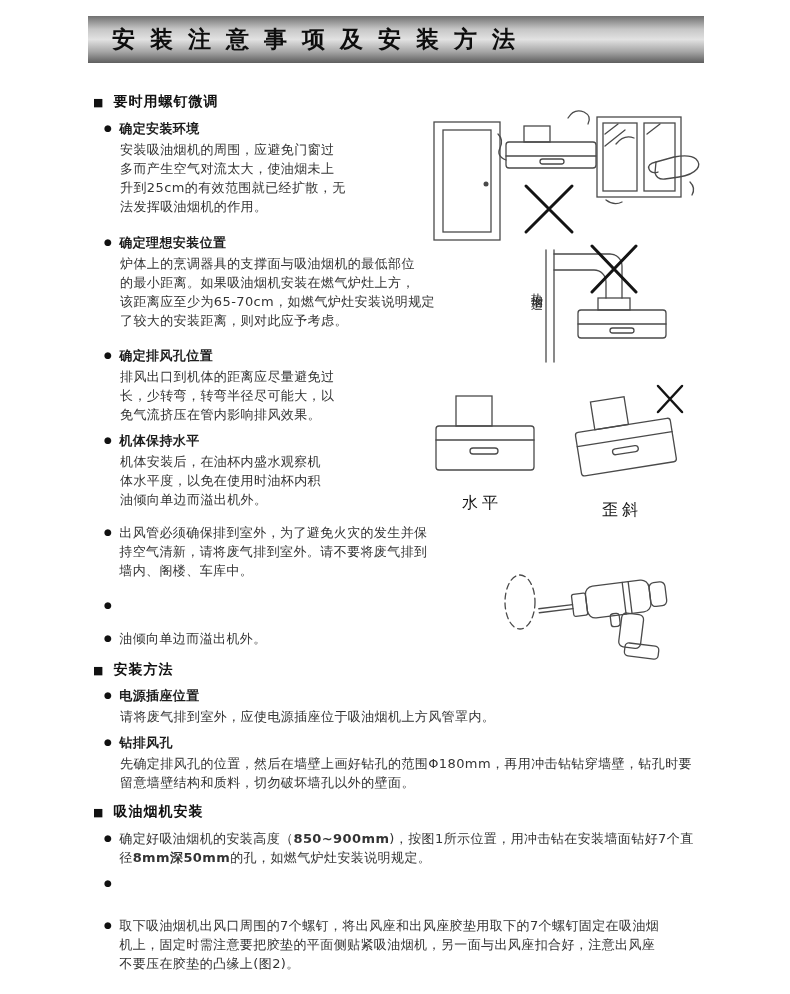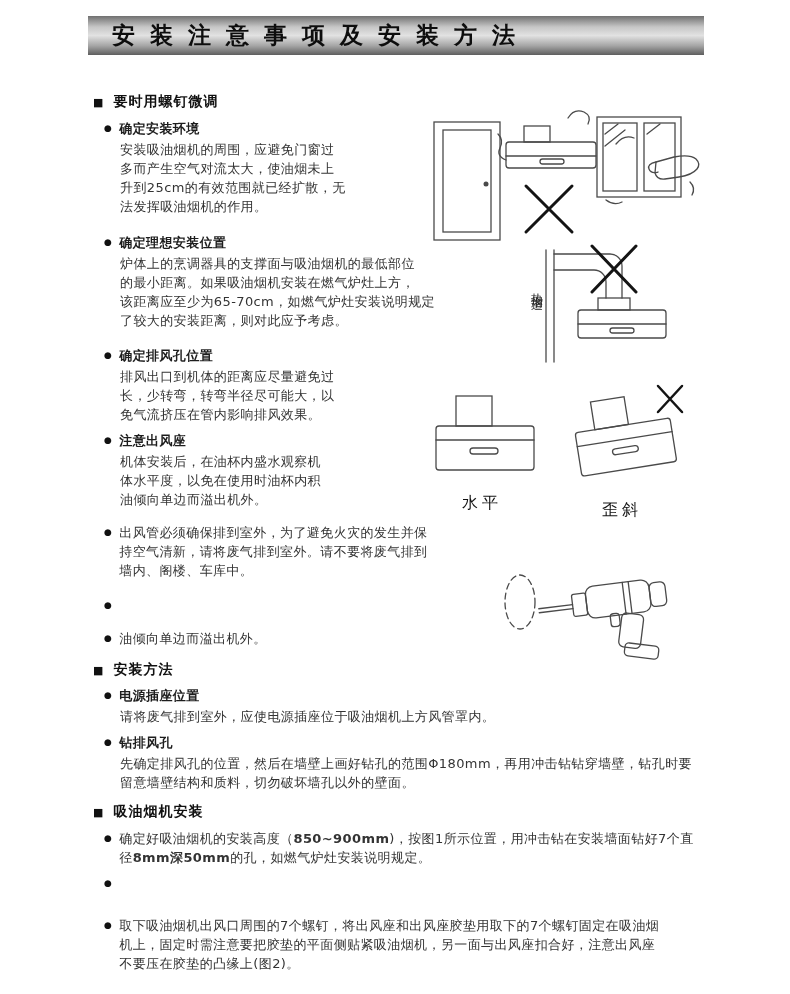--- a/index.html
+++ b/index.html
@@ -2,21 +2,21 @@
 <html><head>
 <meta charset="utf-8">
 <style>
   html,body{margin:0;padding:0;background:#fff;}
   .page{
     position:relative;width:790px;height:994px;background:#fff;margin:0 auto;
     font-family:"DejaVu Sans","Liberation Sans",sans-serif;color:#333;overflow:hidden;
   }
   
   .header-bar{
-    position:absolute;left:88px;top:16px;width:616px;height:39px;
+    position:absolute;left:88px;top:16px;width:616px;height:47px;
     background:linear-gradient(180deg,#707070 0%,#c6c6c6 28%,#e2e2e2 50%,#a6a6a6 76%,#5e5e5e 100%);
     display:flex;align-items:center;
   }
   .header-bar .title{
     font-size:23px;font-weight:bold;color:#0d0d0d;letter-spacing:15px;
     padding-left:24px;white-space:nowrap;
   }
   
   .sec-head{
     position:absolute;display:flex;align-items:center;gap:9px;
@@ -82,21 +82,21 @@
       <span>确定排风孔位置</span>
     </div>
     <div class="item-body">排风出口到机体的距离应尽量避免过
 长，少转弯，转弯半径尽可能大，以
 免气流挤压在管内影响排风效果。</div>
   </div>
 
   <div class="item" style="left:104px;top:431px;width:270px;">
     <div class="item-head">
       <span class="dot">●</span>
-      <span>注意出风座</span>
+      <span>机体保持水平</span>
     </div>
     <div class="item-body">机体安装后，在油杯内盛水观察机
 体水平度，以免在使用时油杯内积
 油倾向单边而溢出机外。</div>
   </div>
 
   <div class="item bullet-par" style="left:104px;top:523px;width:480px;">
     <span class="dot">●</span>
     <div class="par-text">出风管必须确保排到室外，为了避免火灾的发生并保
 持空气清新，请将废气排到室外。请不要将废气排到

